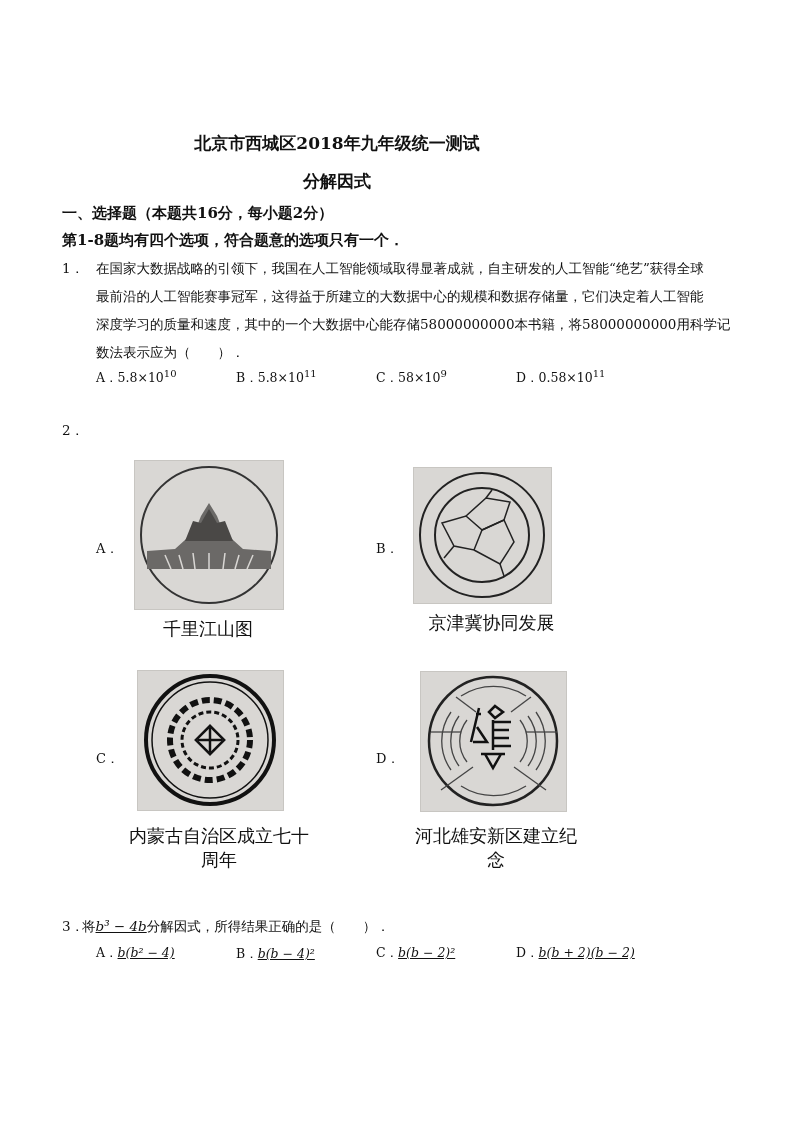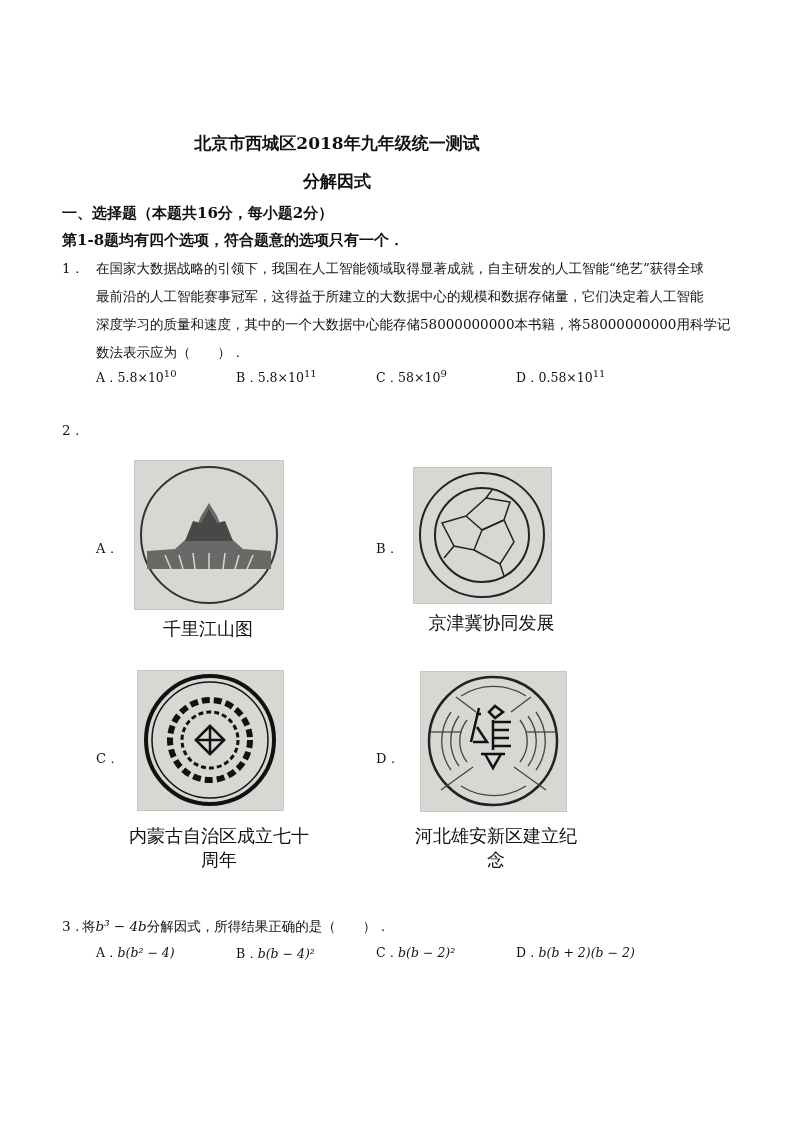--- a/index.html
+++ b/index.html
@@ -9,21 +9,21 @@
   .title { left: 0; width: 674px; text-align: center; font-weight: bold; font-size: 17px; }
   .sec { left: 62px; font-weight: bold; font-size: 15px; }
   .q { left: 76px; font-size: 13.5px; line-height: 28px; }
   .qnum { position: absolute; left: -14px; }
   .line { white-space: nowrap; padding-left: 24px; }
   .opt { font-size: 12.5px; white-space: nowrap; }
   sup { font-size: 10px; vertical-align: super; line-height: 0; }
   .img-box { background: #d9d7d4; border: 1px solid #c8c6c2; }
   .caption { font-family: "DejaVu Sans", "Liberation Sans", sans-serif; font-size: 18px; text-align: center; }
   .label { font-size: 13px; }
-  i { font-family: "DejaVu Serif", serif; }
+  i { font-family: "DejaVu Serif", serif; text-decoration: underline; }
 </style>
 </head>
 <body>
 
 <div class="abs title" style="top:132px;">北京市西城区2018年九年级统一测试</div>
 <div class="abs title" style="top:170px;">分解因式</div>
 
 <div class="abs sec" style="top:204px;">一、选择题（本题共16分，每小题2分）</div>
 <div class="abs sec" style="top:231px;">第1-8题均有四个选项，符合题意的选项只有一个．</div>
 

